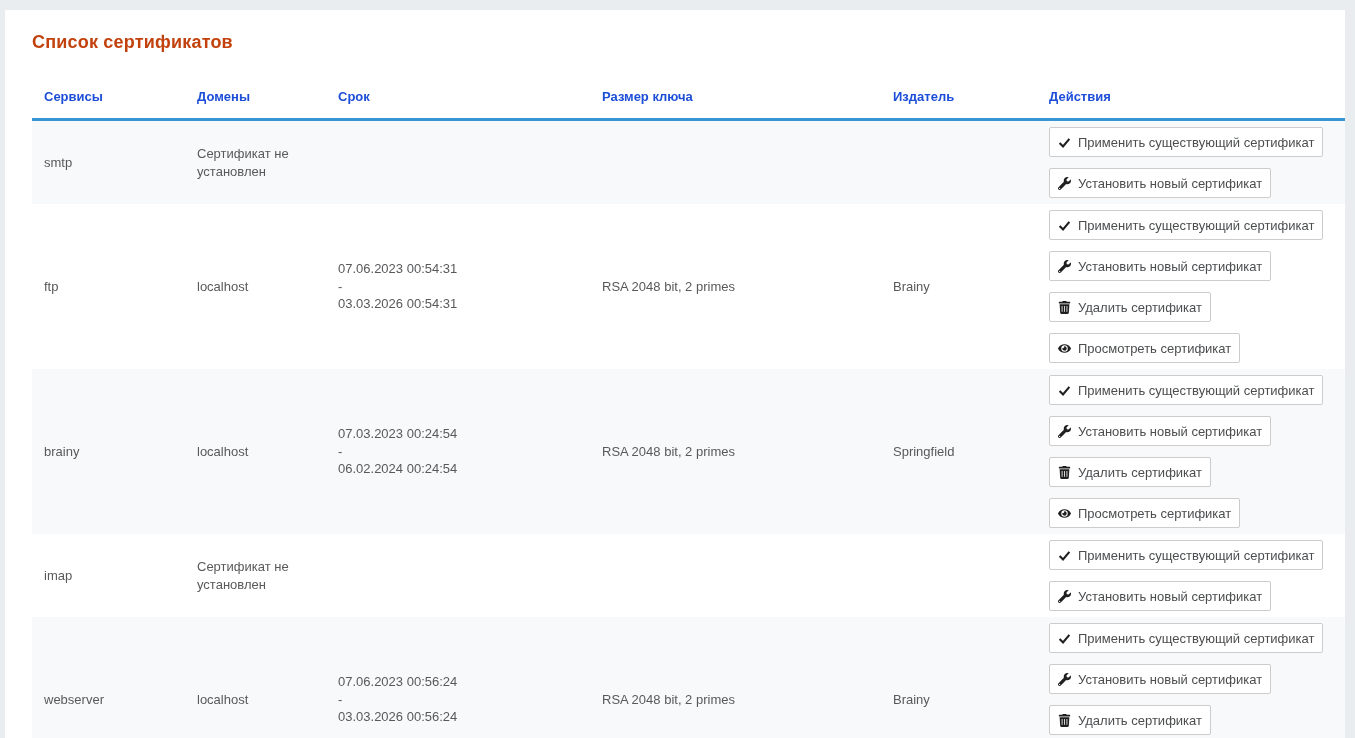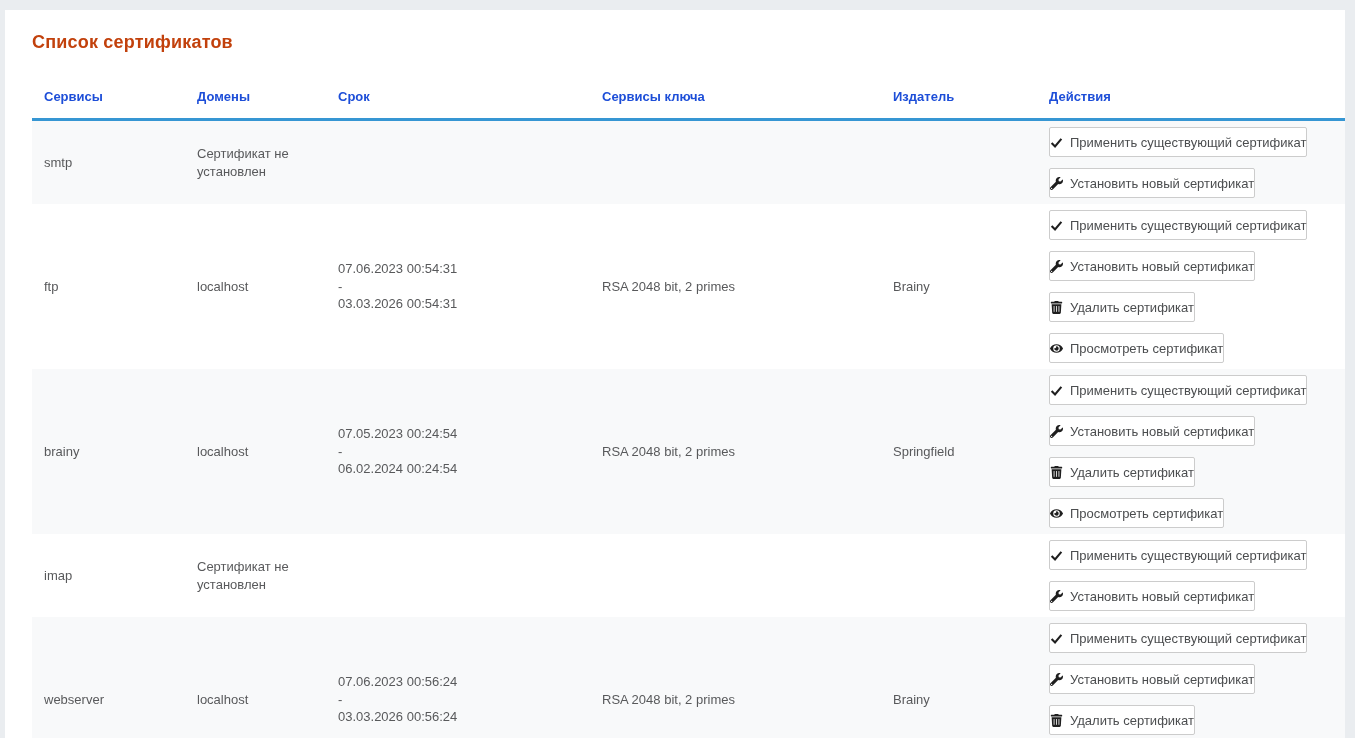--- a/index.html
+++ b/index.html
@@ -28,21 +28,21 @@
   }
   .cert-table td {
     font-size: 13px; color: #58595b;
     padding: 6px 12px; vertical-align: middle;
     line-height: 1.35;
   }
   .cert-table tbody tr:nth-child(odd) { background: #f8f9fa; }
   .term-block { display: inline-block; text-align: left; }
   .btn {
     display: flex; align-items: center; width: max-content;
-    height: 30px; padding: 0 0;
+    height: 30px; padding: 0 8px;
     background: #ffffff; border: 1px solid #cccccc; border-radius: 2px;
     font-family: "Liberation Sans", "DejaVu Sans", sans-serif;
     font-size: 13px; color: #4b4d4f; cursor: pointer;
     white-space: nowrap;
   }
   .btn + .btn { margin-top: 11px; }
   .btn .ico { width: 13px; height: 13px; margin-right: 7px; flex: 0 0 auto; }
   .btn .ico svg { display: block; width: 13px; height: 13px; }
 </style>
 </head>
@@ -58,21 +58,21 @@
         <col style="width:264px">
       <col style="width:291px">
         <col style="width:156px">
         <col>
     </colgroup>
     <thead>
       <tr>
           <th>Сервисы</th>
           <th>Домены</th>
           <th>Срок</th>
-          <th>Сервисы ключа</th>
+          <th>Размер ключа</th>
           <th>Издатель</th>
           <th>Действия</th>
         </tr>
     </thead>
     <tbody>
         <tr>
           <td>smtp</td>
           <td>Сертификат не установлен</td>
           <td></td>
           <td></td>
@@ -133,21 +133,21 @@
                   <path fill="#1f1f1f" d="M572.5 241.4C518.3 135.6 410.9 64 288 64S57.7 135.6 3.5 241.4a32.4 32.4 0 0 0 0 29.2C57.7 376.4 165.1 448 288 448s230.3-71.6 284.5-177.4a32.4 32.4 0 0 0 0-29.2zM288 400a144 144 0 1 1 144-144 143.9 143.9 0 0 1-144 144zm0-240a95.3 95.3 0 0 0-25.3 3.8 47.9 47.9 0 0 1-66.9 66.9A95.8 95.8 0 1 0 288 160z"></path>
                 </svg>
               </span>
               <span>Просмотреть сертификат</span>
             </button>
           </td>
         </tr>
         <tr>
           <td>brainy</td>
           <td>localhost</td>
-          <td><div class="term-block"><div>07.05.2023 00:24:54</div><div>-</div><div>06.02.2024 00:24:54</div></div></td>
+          <td><div class="term-block"><div>07.03.2023 00:24:54</div><div>-</div><div>06.02.2024 00:24:54</div></div></td>
           <td>RSA 2048 bit, 2 primes</td>
           <td>Springfield</td>
           <td>
             <button class="btn">
               <span class="ico">
                 <svg viewBox="0 0 16 16">
                   <path d="M2 8.6l4.2 4.2L14 3.6" fill="none" stroke="#1f1f1f" stroke-width="2.6"></path>
                 </svg>
               </span>
               <span>Применить существующий сертификат</span>

